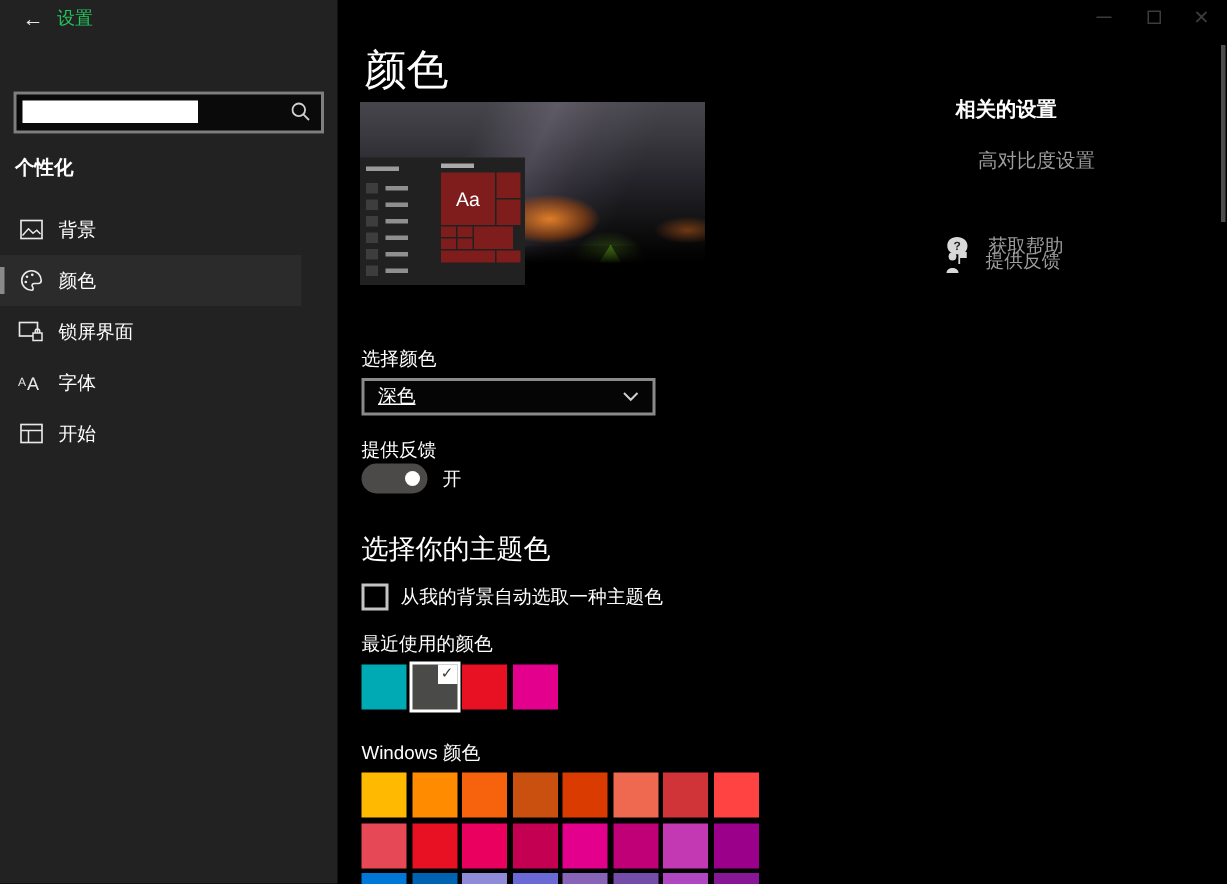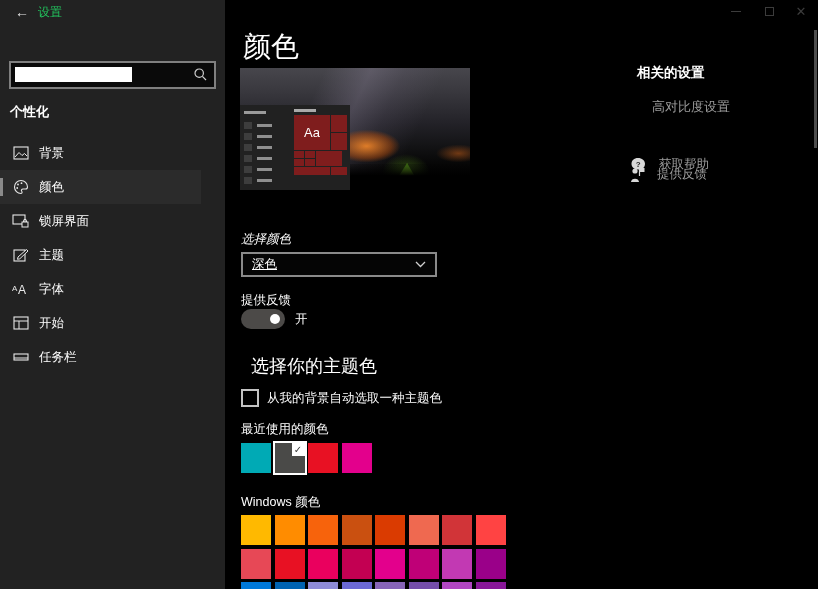--- a/index.html
+++ b/index.html
@@ -79,21 +79,21 @@
   #dropdown { position:absolute; left:241px; top:252px; width:196px; height:25px; background:#050505;
     border:2px solid #8a8a8a; display:flex; align-items:center; }
   #dropdown .val { margin-left:9px; font-size:12.5px;text-decoration:underline; }
   #dropdown .chev { position:absolute; right:9px; top:7px; }
 
   #toggle { position:absolute; left:241px; top:309px; width:44px; height:20px; border-radius:10px;
     background:#4c4a48; }
   #toggle .knob { position:absolute; right:5px; top:5px; width:10px; height:10px; border-radius:50%; background:#ffffff; }
   #toggle-state { position:absolute; left:295px; top:311px; font-size:12.5px; }
 
-  #accent-title { position:absolute; left:251px; top:354px; font-size:18px; font-weight:400; }
+  #accent-title { position:absolute; left:241px; top:354px; font-size:18px; font-weight:400; }
   #auto-row { position:absolute; left:241px; top:389px; display:flex; align-items:center; }
   #auto-checkbox { width:18px; height:18px; border:2px solid #c4c4c4; background:transparent; }
   #auto-row .lbl { margin-left:8px; font-size:12.5px; }
 
   .swatch-row { position:absolute; display:flex; gap:3.5px; }
   #recent-row { left:241px; top:443px; }
   .swatch { width:30px; height:30px; position:relative; cursor:default; }
   .swatch.selected { box-shadow:0 0 0 2px #ffffff; }
   .swatch .chk { position:absolute; top:0; right:0; width:13px; height:13px; background:#fff;
     color:#3a3a3a; font-size:10px; line-height:13px; text-align:center; }
@@ -156,54 +156,36 @@
         <svg width="17" height="15" viewBox="0 0 17 15">
             <rect x="1" y="1" width="12" height="9" fill="none" stroke="#e8e8e8" stroke-width="1.1"></rect>
             <rect x="10" y="8" width="6" height="5" fill="#222" stroke="#e8e8e8" stroke-width="1"></rect>
             <path d="M11.5 8 V6.8 A1.5 1.5 0 0 1 14.5 6.8 V8" fill="none" stroke="#e8e8e8" stroke-width="1"></path>
           </svg>
       </span>
       <span class="lbl">锁屏界面</span>
     </div>
     <div class="nav-item">
       <span class="ic">
-        <svg width="16" height="15" viewBox="0 0 16 15">
-            <rect x="1" y="2" width="11" height="11" fill="none" stroke="#e8e8e8" stroke-width="1.1"></rect>
-            <path d="M5 9 13.5 1.5 15 3 6.8 10.8 4.5 11.3Z" fill="#222" stroke="#e8e8e8" stroke-width="1"></path>
-          </svg>
-      </span>
-      <span class="lbl">主题</span>
-    </div>
-    <div class="nav-item">
-      <span class="ic">
         <svg width="17" height="14" viewBox="0 0 17 14">
             <text x="0" y="9" fill="#e8e8e8" font-size="8" font-family="Liberation Sans, sans-serif">A</text>
             <text x="6" y="12" fill="#e8e8e8" font-size="12" font-family="Liberation Sans, sans-serif">A</text>
           </svg>
       </span>
       <span class="lbl">字体</span>
     </div>
     <div class="nav-item">
       <span class="ic">
         <svg width="16" height="14" viewBox="0 0 16 14">
             <rect x="1" y="1" width="14" height="12" fill="none" stroke="#e8e8e8" stroke-width="1.1"></rect>
             <line x1="1" y1="5" x2="15" y2="5" stroke="#e8e8e8" stroke-width="1"></line>
             <line x1="6" y1="5" x2="6" y2="13" stroke="#e8e8e8" stroke-width="1"></line>
           </svg>
       </span>
       <span class="lbl">开始</span>
-    </div>
-    <div class="nav-item">
-      <span class="ic">
-        <svg width="16" height="12" viewBox="0 0 16 12">
-            <rect x="1" y="3" width="14" height="6" fill="none" stroke="#e8e8e8" stroke-width="1.1"></rect>
-            <line x1="1" y1="7" x2="15" y2="7" stroke="#e8e8e8" stroke-width="1"></line>
-          </svg>
-      </span>
-      <span class="lbl">任务栏</span>
     </div>
   </div>
 </div>
 
 <div id="min-btn" class="win-btn">
     <span class="g"></span>
   </div>
 <div id="max-btn" class="win-btn">
     <span class="g"></span>
   </div>
@@ -264,21 +246,21 @@
         <div class="tile wide"></div>
       </div>
       <div id="tiles-row-c">
           <div class="tile w1"></div>
           <div class="tile w2"></div>
         </div>
     </div>
   </div>
 </div>
 
-<div class="field-label" style="left:241px; top:231px;font-style:italic;">选择颜色</div>
+<div class="field-label" style="left:241px; top:231px;">选择颜色</div>
 <div id="dropdown">
   <span class="val">深色</span>
   <span class="chev">
     <svg width="11" height="7" viewBox="0 0 11 7">
         <polyline points="1,1 5.5,5.5 10,1" fill="none" stroke="#d0d0d0" stroke-width="1.3"></polyline>
       </svg>
   </span>
 </div>
 
 <div class="field-label" style="left:241px; top:292px;">提供反馈</div>

